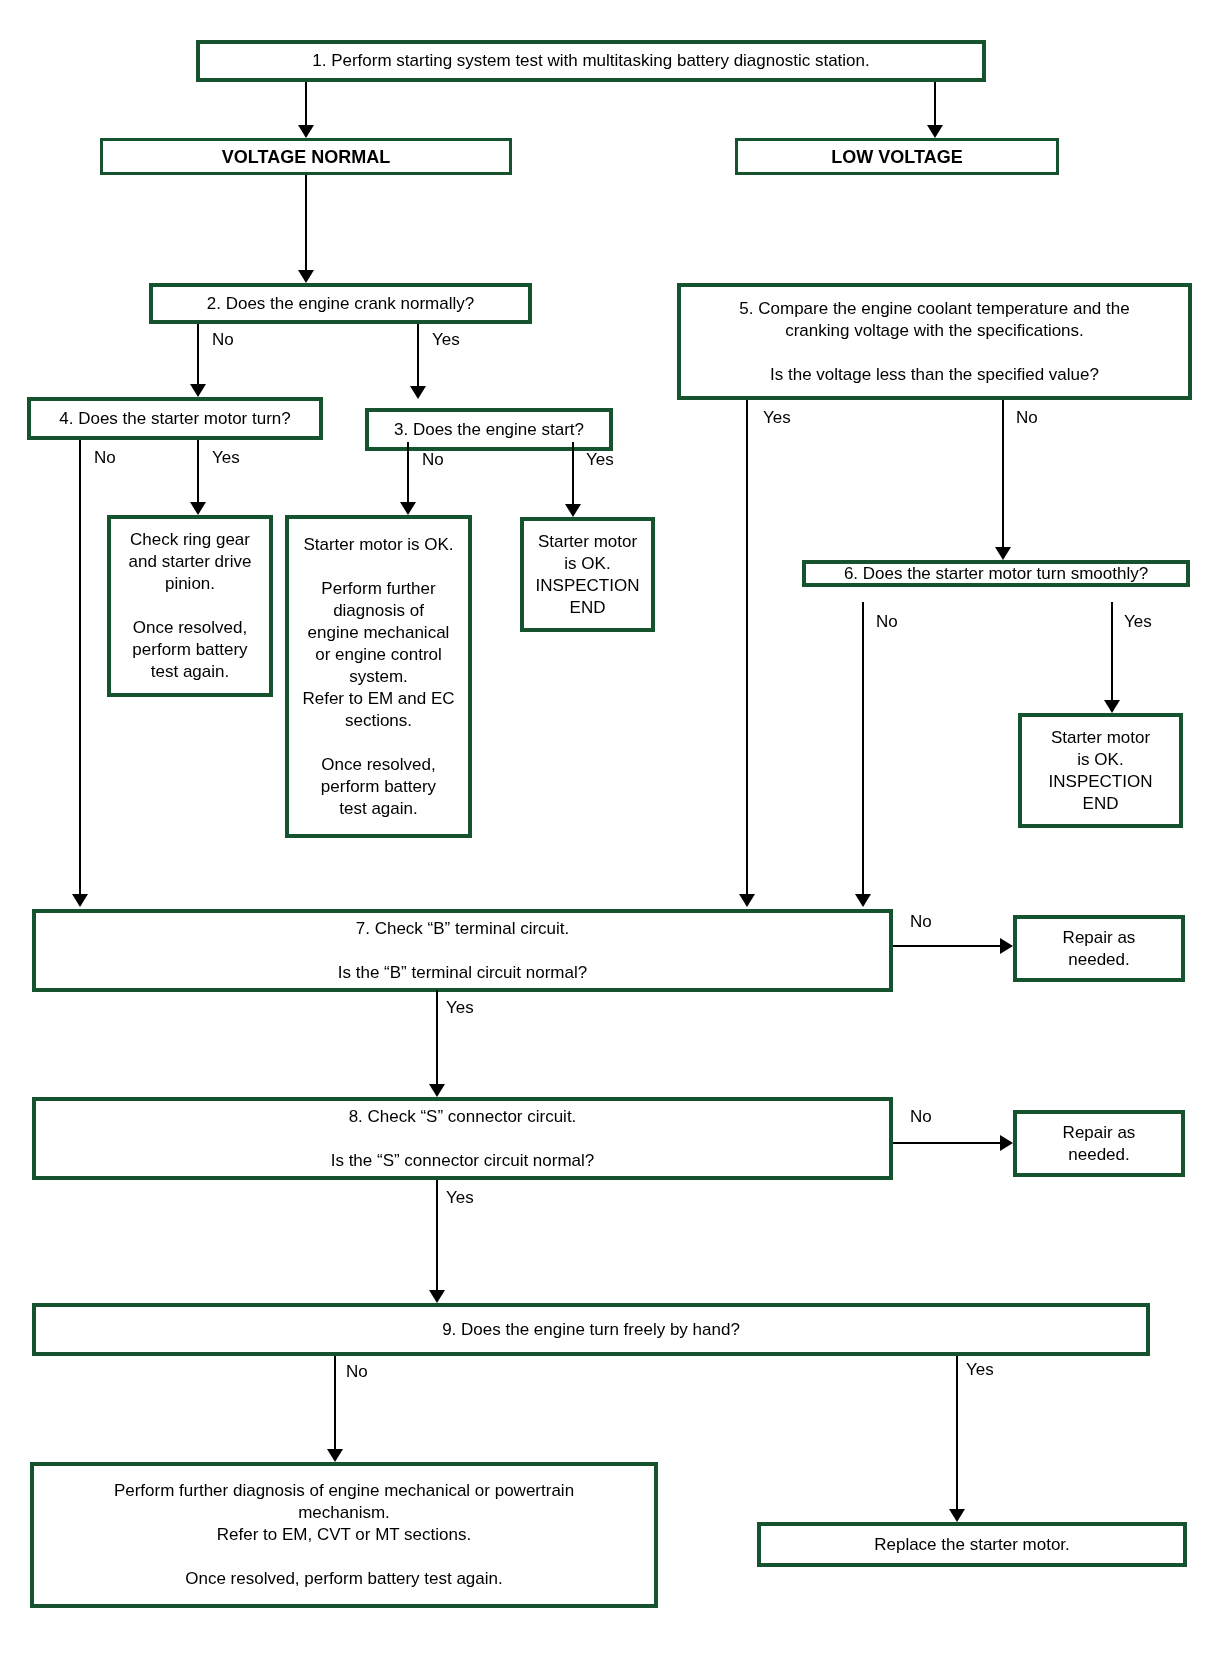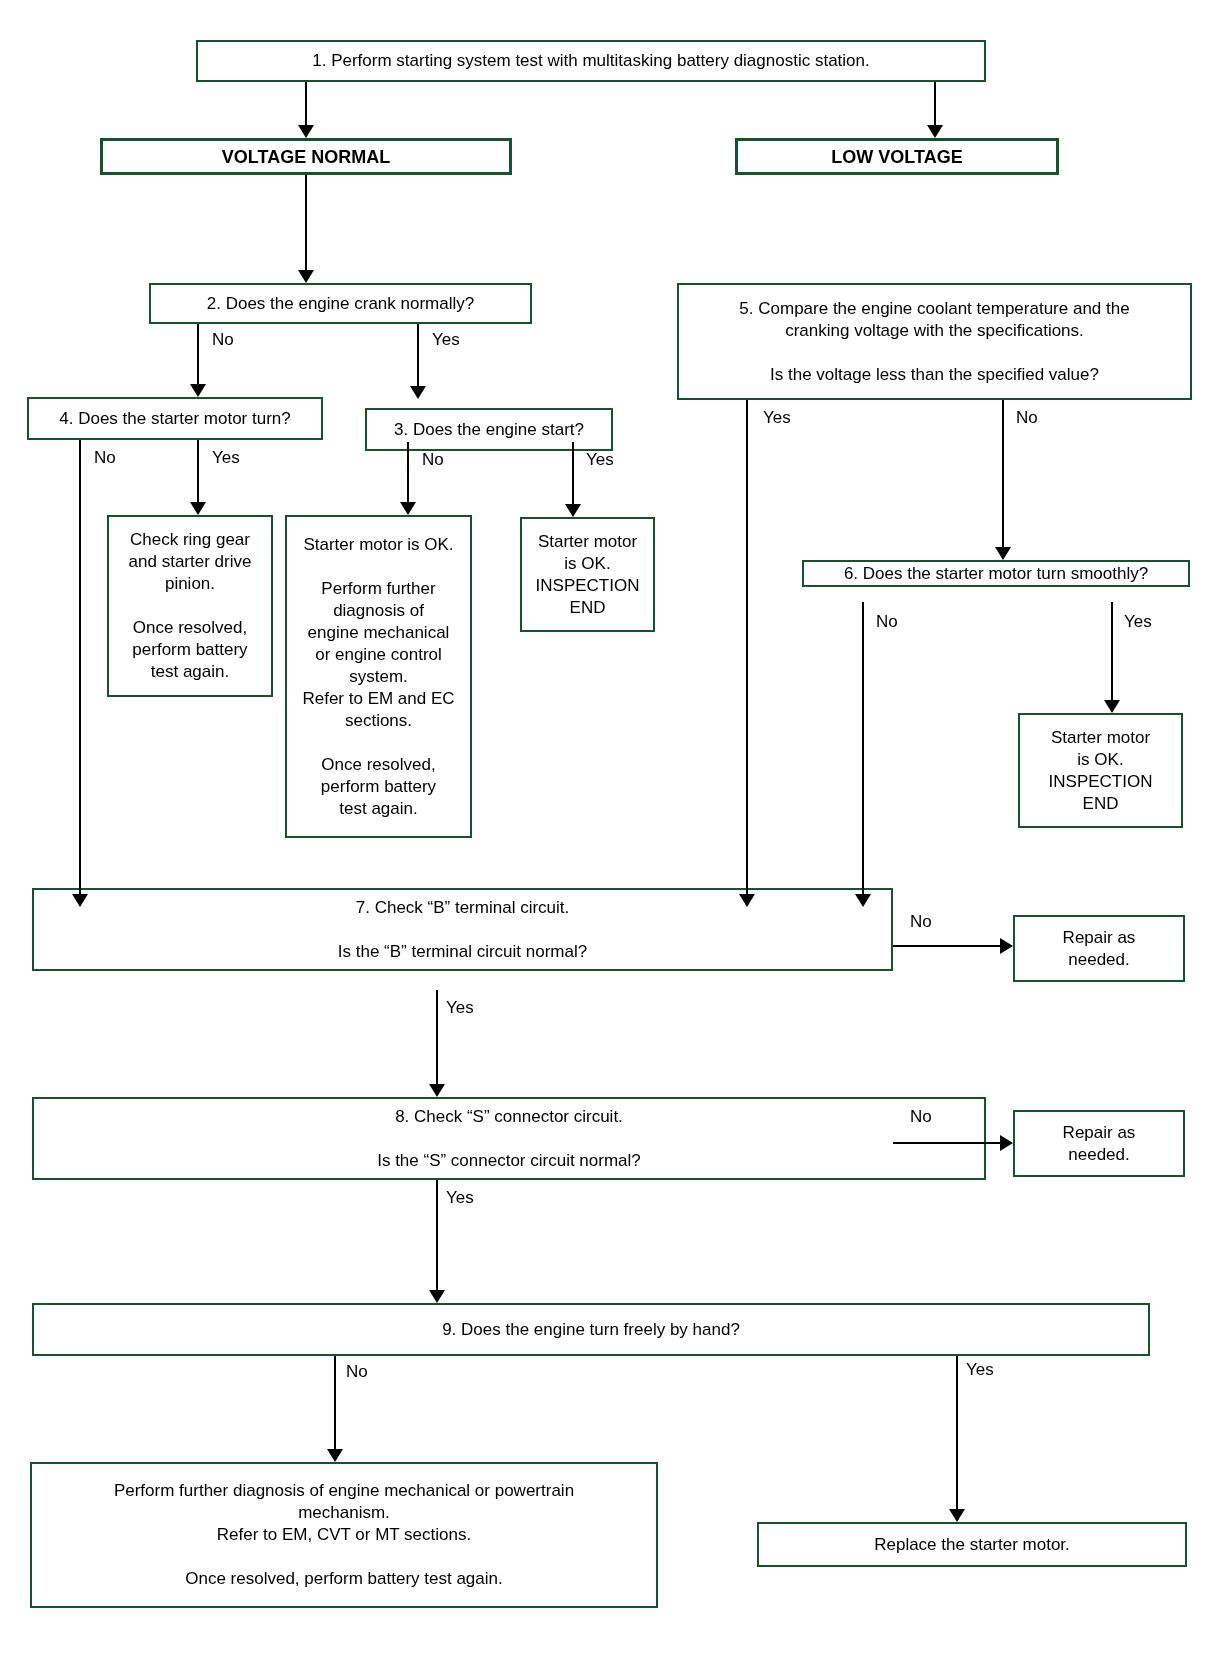--- a/index.html
+++ b/index.html
@@ -2,21 +2,21 @@
 <html><head>
 <meta charset="utf-8">
 <style>
   html,body { margin:0; padding:0; background:#ffffff; }
   .canvas {
     position:relative; width:1216px; height:1660px; background:#ffffff;
     font-family:"Liberation Sans", sans-serif; color:#000;
   }
   .node {
     position:absolute; box-sizing:border-box;
-    border:2px solid #14532d; background:#fff;
+    border:4px solid #14532d; background:#fff;
     display:flex; align-items:center; justify-content:center;
     text-align:center; white-space:pre-line;
     font-size:17px; line-height:22px; padding:2px 6px;
   }
   .hdr { border-width:3px; font-weight:bold; font-size:18px; }
   .vline, .hline { position:absolute; background:#000; }
   .vline { width:2px; }
   .hline { height:2px; }
   .ah-down {
     position:absolute; width:0; height:0;
@@ -74,27 +74,27 @@
 test again.</div>
   <div class="node" style="left:520px;top:517px;width:135px;height:115px">Starter motor
 is OK.
 INSPECTION
 END</div>
   <div class="node" style="left:1018px;top:713px;width:165px;height:115px">Starter motor
 is OK.
 INSPECTION
 END</div>
 
-  <div class="node" style="left:32px;top:888px;width:861px;height:83px">7. Check “B” terminal circuit.
+  <div class="node" style="left:32px;top:909px;width:861px;height:83px">7. Check “B” terminal circuit.
 
 Is the “B” terminal circuit normal?</div>
   <div class="node" style="left:1013px;top:915px;width:172px;height:67px">Repair as
 needed.</div>
 
-  <div class="node" style="left:32px;top:1097px;width:954px;height:83px">8. Check “S” connector circuit.
+  <div class="node" style="left:32px;top:1097px;width:861px;height:83px">8. Check “S” connector circuit.
 
 Is the “S” connector circuit normal?</div>
   <div class="node" style="left:1013px;top:1110px;width:172px;height:67px">Repair as
 needed.</div>
 
   <div class="node" style="left:32px;top:1303px;width:1118px;height:53px">9. Does the engine turn freely by hand?</div>
 
   <div class="node" style="left:757px;top:1522px;width:430px;height:45px">Replace the starter motor.</div>
   <div class="node" style="left:30px;top:1462px;width:628px;height:146px">Perform further diagnosis of engine mechanical or powertrain
 mechanism.

